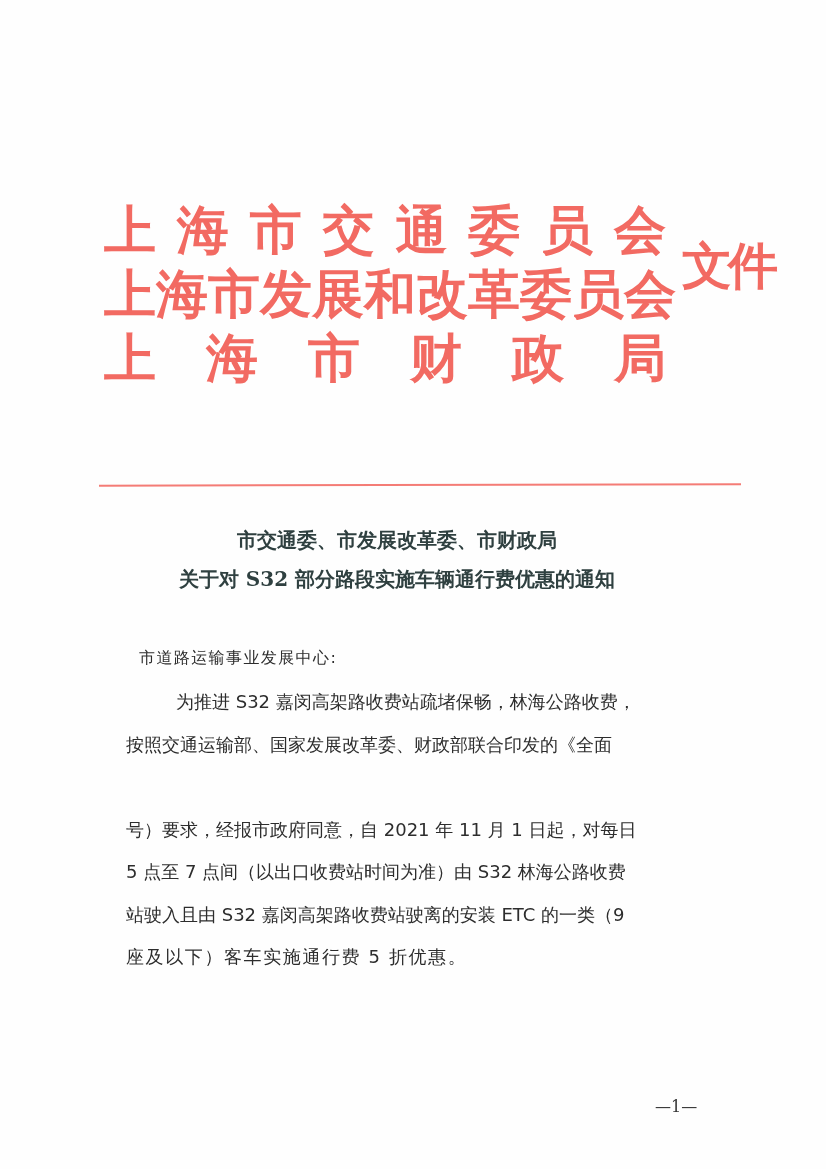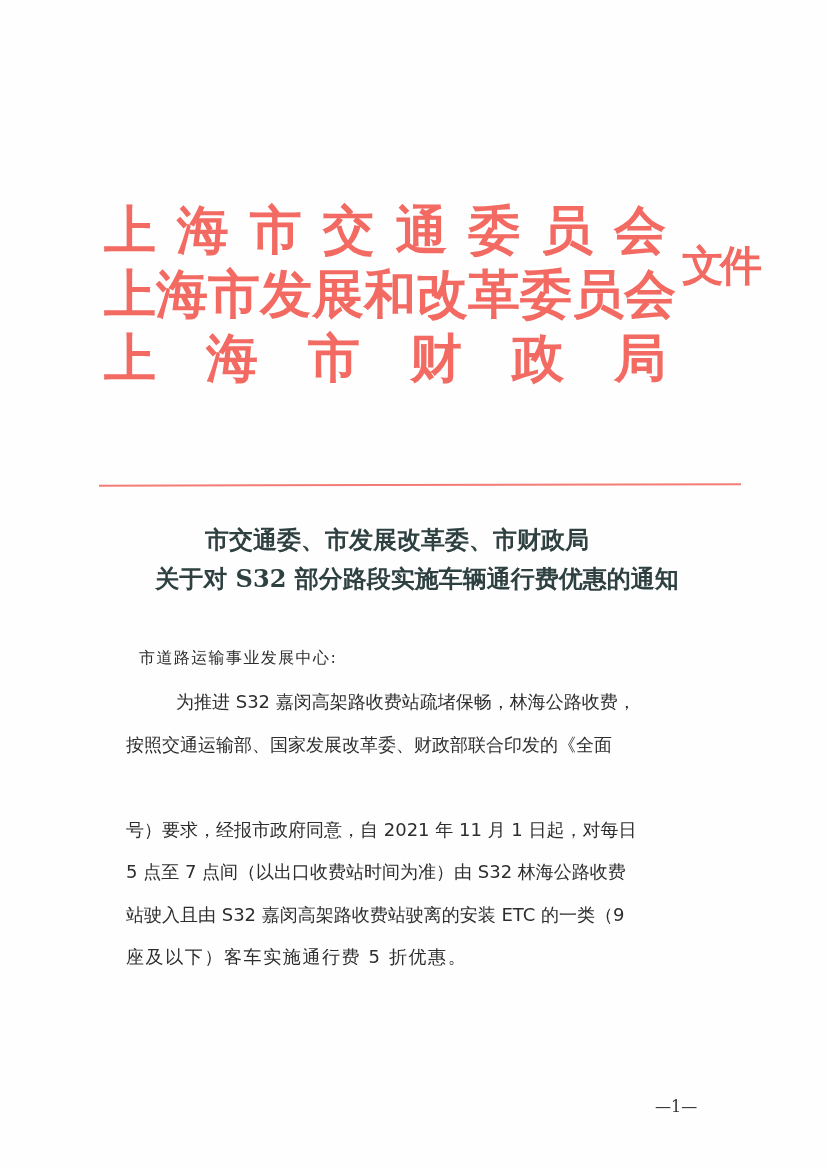--- a/index.html
+++ b/index.html
@@ -13,38 +13,38 @@
       font-family: "DejaVu Serif", "Liberation Serif", serif; font-weight: bold;
       font-size: 52px; line-height: 60px; height: 60px; display: flex; justify-content: space-between;
       width: 562px;
     }
     .hdr-line span { display: inline-block; }
     .hdr-l1 { top: 200px; }
     .hdr-l2 { top: 264px; }
     .hdr-l3 { top: 328px; }
     .wenjian {
       position: absolute; left: 682px; top: 236px; color: #f26a62; font-weight: bold;
-      font-family: "DejaVu Serif", "Liberation Serif", serif; font-size: 42px; line-height: 60px;
+      font-family: "DejaVu Serif", "Liberation Serif", serif; font-size: 50px; line-height: 60px;
       letter-spacing: -4px;
     }
     .docno {
       position: absolute; left: 0; width: 826px; top: 438px; text-align: center;
       font-size: 18px; color: #2e2e2e; letter-spacing: 1px;
     }
     .redrule {
       position: absolute; left: 99px; top: 484px; width: 642px; height: 2px; background: #f47c76;
       transform: rotate(-0.12deg);
     }
     .title {
       position: absolute; left: 0; width: 794px; text-align: center; font-weight: bold;
-      font-size: 24px; color: #2f4040; line-height: 36px;
+      font-size: 20px; color: #2f4040; line-height: 36px;
       font-family: "DejaVu Serif", "Liberation Serif", serif;
     }
     .title-1 { top: 522px; }
-    .title-2 { top: 561px; padding-left: 20px; }
+    .title-2 { top: 561px; }
     .body-text {
       position: absolute; left: 139px; width: 580px; font-size: 16px; color: #2d2d2d;
       font-family: "DejaVu Sans", "Liberation Sans", sans-serif; letter-spacing: 1.4px;
     }
     .salutation { top: 648px; }
     .para-line { position: absolute; left: 126px; width: 580px; font-size: 18px; color: #2d2d2d;
       font-family: "DejaVu Sans", "Liberation Sans", sans-serif; white-space: nowrap;
       display: flex; justify-content: space-between; }
     .para-line.first { left: 176px; width: 543px; }
     .para-line.last { justify-content: flex-start; letter-spacing: 1.6px; }

